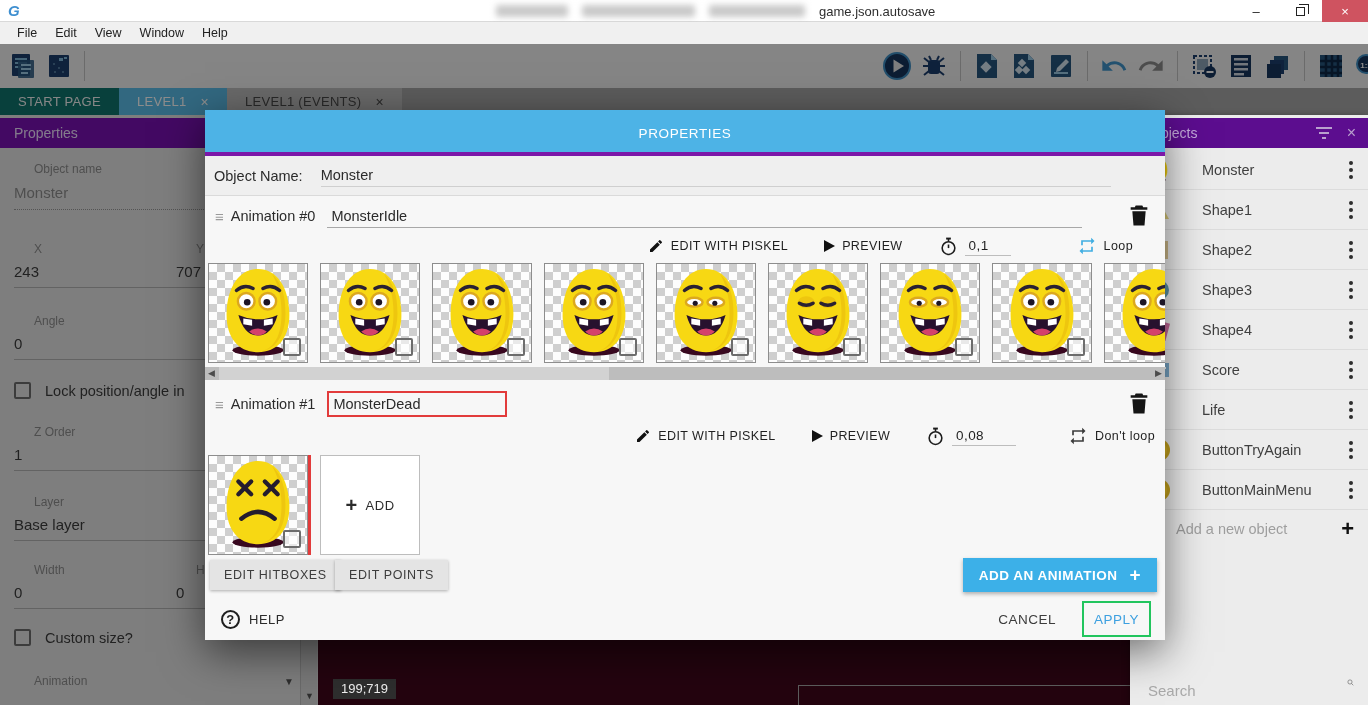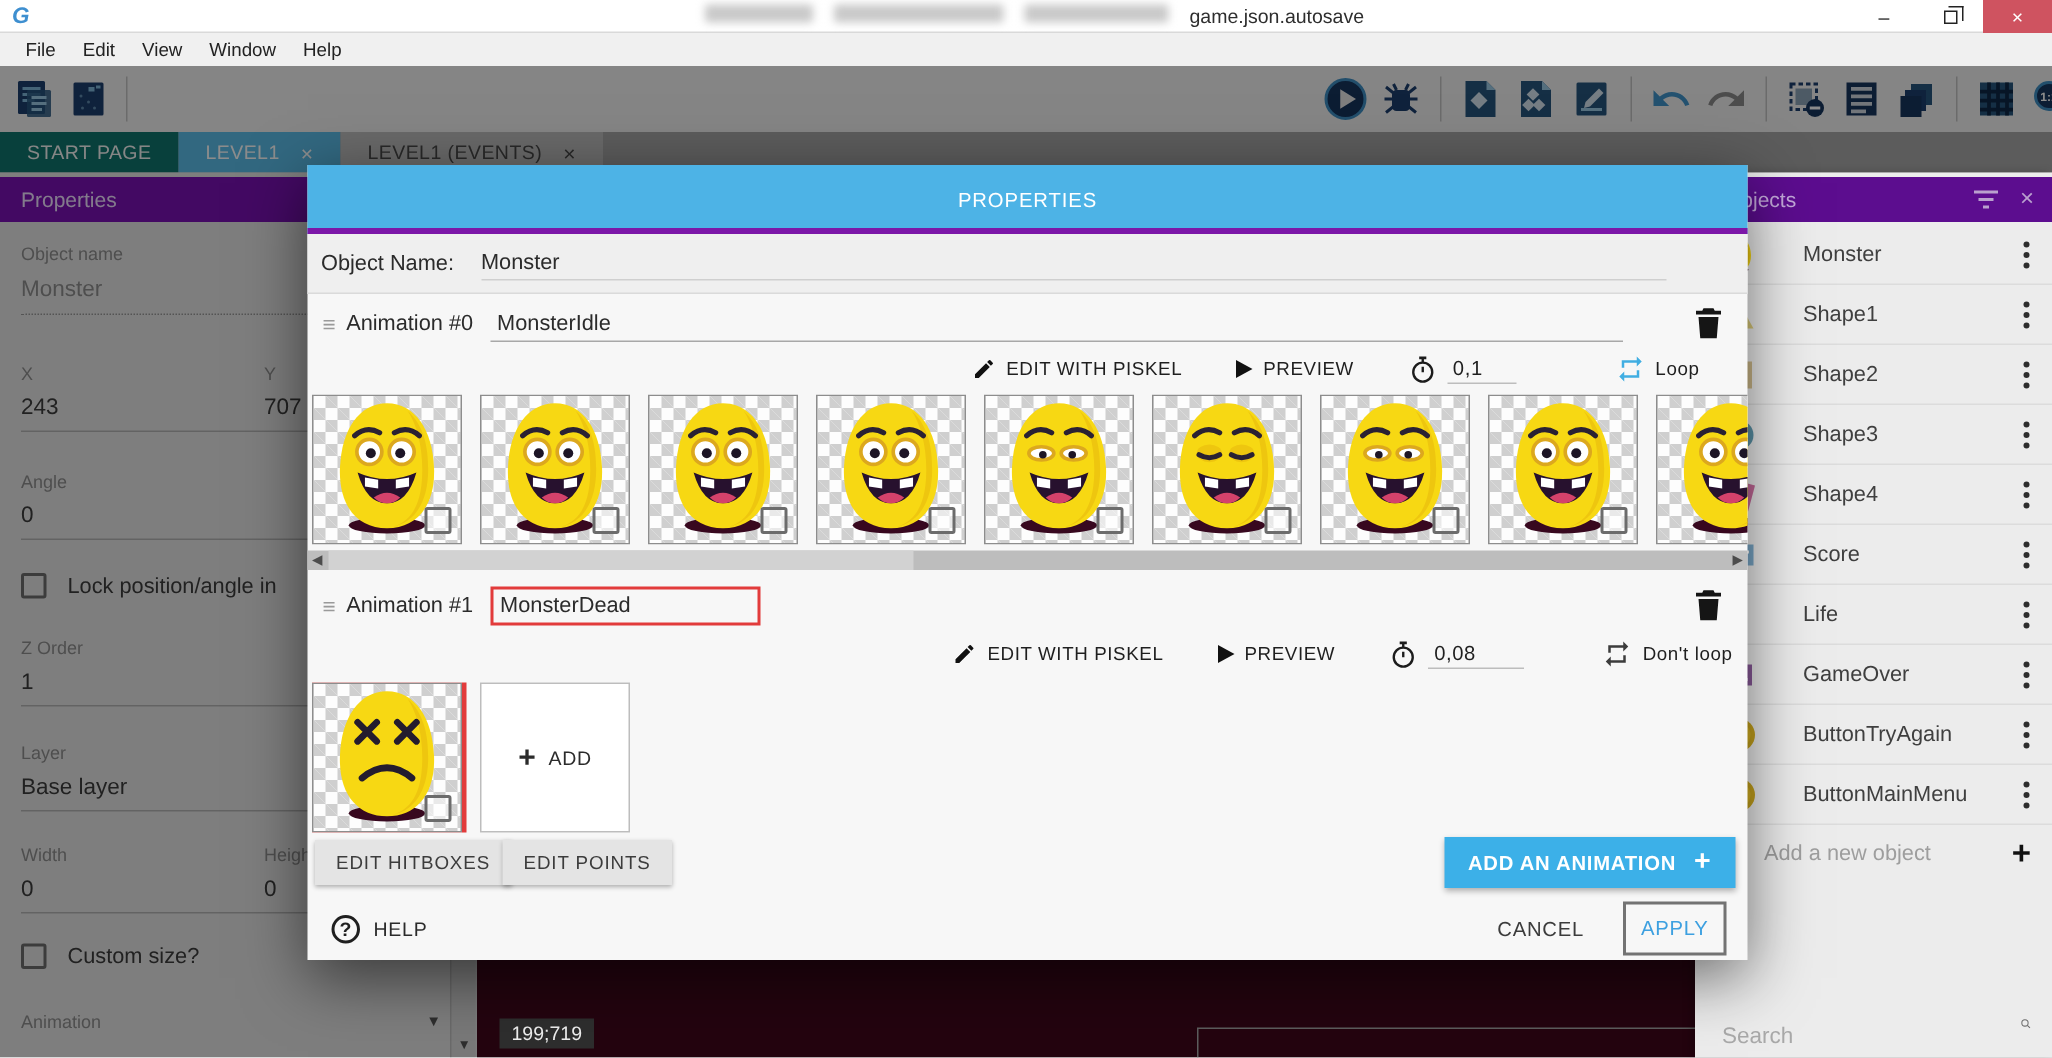--- a/index.html
+++ b/index.html
@@ -3,21 +3,21 @@
 <meta charset="utf-8">
 <style>
   * { margin:0; padding:0; box-sizing:border-box; }
   html,body { width:1368px; height:705px; overflow:hidden; }
   body { font-family:"Liberation Sans", sans-serif; background:#fff; position:relative; }
   .abs { position:absolute; }
 
   
   #titlebar { left:0; top:0; width:1368px; height:22px; background:#ffffff; border-bottom:1px solid #d9d9d9; z-index:5; }
   #app-logo { left:8px; top:2px; font-size:15px; font-weight:bold; font-style:italic; color:#3e8fd0; }
-  .title-wrap { left:470px; top:3px; height:16px; display:flex; gap:14px; }
+  .title-wrap { left:496px; top:3px; height:16px; display:flex; align-items:center; gap:14px; }
   .blur-pill { height:12px; background:#c9c9c9; border-radius:2px; filter:blur(3px); display:inline-block; }
   #window-title { font-size:13px; color:#2e2e2e; white-space:nowrap; }
   .win-controls { right:0; top:0; height:22px; display:flex; z-index:6; }
   .win-btn { width:44px; height:22px; display:flex; align-items:center; justify-content:center; font-size:13px; color:#222; }
   .win-btn.close { background:#cf5360; color:#fff; width:46px; }
   .restore-glyph { width:9px; height:9px; border:1px solid #222; position:relative; background:#fff; }
   .restore-glyph:before { content:""; position:absolute; left:2px; top:-4px; width:9px; height:9px; border:1px solid #222; border-bottom:none; border-left:none; }
 
   
   #menubar { left:0; top:22px; width:1368px; height:22px; background:#f0f0f0; display:flex; align-items:center; padding-left:8px; gap:0; z-index:5; }
@@ -36,21 +36,21 @@
   .tab .x { font-size:14px; }
   .tab-startpage { background:#0f766e; color:#f4f4f4; }
   .tab-level1 { background:#5bbde9; color:#fff; }
   .tab-events { background:#c0c0c0; color:#4a4a4a; }
 
   
   #left-panel { left:0; top:115px; width:318px; height:590px; background:#e6e6e6; }
   #left-panel-header { left:0; top:118px; width:300px; height:30px; background:#7b12b5; color:#efe0ff; font-size:14px; display:flex; align-items:center; padding-left:14px; z-index:0; }
   .lp-scroll { left:300px; top:118px; width:17px; height:587px; background:#dcdcdc; border-left:1px solid #c2c2c2; }
   .lp-scroll .arr { position:absolute; bottom:4px; left:4px; font-size:9px; color:#555; }
-  .fld-label { font-size:12px; color:#8f8f8f; }
+  .fld-label { font-size:12px; color:#8f8f8f;margin-left:20px; }
   .fld-value { font-size:15px; color:#3d3d3d; }
   .fld-div { height:1px; background:#b5b5b5; }
   .fld-div.dotted { background:none; border-bottom:1px dotted #9a9a9a; }
   .chk { width:17px; height:17px; border:2px solid #6e6e6e; border-radius:2px; background:transparent; display:inline-block; }
   .lp-row-label { font-size:14.5px; color:#3d3d3d; }
 
   
   #canvas { left:318px; top:115px; width:812px; height:590px; background:#43081c; }
   #sel-rect { left:480px; top:570px; width:595px; height:82px; border:1px solid #a9a9a9; }
   #coord-badge { left:333px; top:679px; padding:2px 8px 3px; background:#2e2e2e; color:#efefef; font-size:13px; }
@@ -110,21 +110,21 @@
   .add-tile { position:absolute; width:100px; height:100px; background:#fff; border:1px solid #bdbdbd; display:flex; align-items:center; justify-content:center; gap:8px; font-size:13px; color:#2b2b2b; letter-spacing:.5px; }
   .add-tile .p { font-size:20px; font-weight:bold; }
   .gray-btn { position:absolute; height:30px; background:#e4e4e4; border:none; box-shadow:0 1px 3px rgba(0,0,0,.3); font-size:12.5px; color:#3c3c3c; letter-spacing:.6px; padding:0 14px; font-family:"Liberation Sans",sans-serif; }
   #add-anim-btn { position:absolute; height:34px; background:#3cb0e8; box-shadow:0 2px 4px rgba(0,0,0,.3); color:#fff; font-size:13.5px; font-weight:bold; letter-spacing:.5px; display:flex; align-items:center; gap:12px; padding:0 16px; border:none; }
   #add-anim-btn .p { font-size:19px; font-weight:bold; }
   #modal-footer { position:absolute; left:0; top:488px; width:960px; height:42px; display:flex; align-items:center; }
   .help-wrap { display:flex; align-items:center; gap:9px; margin-left:16px; font-size:13px; color:#2b2b2b; letter-spacing:.5px; }
   .qmark { width:19px; height:19px; border:2px solid #1f1f1f; border-radius:50%; display:flex; align-items:center; justify-content:center; font-size:13px; font-weight:bold; color:#1f1f1f; }
   .footer-sp { flex:1; }
   .cancel-btn { font-size:13.5px; color:#3c3c3c; letter-spacing:.5px; margin-right:26px; background:none; border:none; font-family:"Liberation Sans",sans-serif; }
-  .apply-wrap { margin-right:14px; border:2px solid #737373; padding:7px 10px; }
+  .apply-wrap { margin-right:14px; border:2px solid #22c55e; padding:7px 10px; }
   .apply-btn { font-size:13.5px; color:#3da0e0; letter-spacing:.5px; background:none; border:none; font-family:"Liberation Sans",sans-serif; }
   .hl-red { border:2px solid #e23b3b !important; }
 
   .icon-play-tri { width:0; height:0; border-left:11px solid #111; border-top:6.5px solid transparent; border-bottom:6.5px solid transparent; }
 </style>
 </head>
 <body>
 
 <div id="titlebar" class="abs">
   <span id="app-logo" class="abs">G</span>
@@ -464,36 +464,20 @@
         <span class="obj-name">Life</span>
         <span class="kebab">
           <i></i>
           <i></i>
           <i></i>
         </span>
       </div>
       <div class="obj-row">
         <span class="obj-thumb">
           <svg width="24" height="24" viewBox="0 0 24 24">
-            <rect x="3" y="5" width="18" height="14" fill="#8a5a9a"></rect>
-            <rect x="6" y="8" width="3" height="3" fill="#e8d820"></rect>
-            <rect x="12" y="8" width="3" height="3" fill="#e8d820"></rect>
-            <rect x="6" y="14" width="12" height="2" fill="#fff"></rect>
-          </svg>
-        </span>
-        <span class="obj-name">GameOver</span>
-        <span class="kebab">
-          <i></i>
-          <i></i>
-          <i></i>
-        </span>
-      </div>
-      <div class="obj-row">
-        <span class="obj-thumb">
-          <svg width="24" height="24" viewBox="0 0 24 24">
             <circle cx="12" cy="12" r="11" fill="#c8a41c"></circle>
             <circle cx="12" cy="12" r="8" fill="#d9b424"></circle>
           </svg>
         </span>
         <span class="obj-name">ButtonTryAgain</span>
         <span class="kebab">
           <i></i>
           <i></i>
           <i></i>
         </span>

